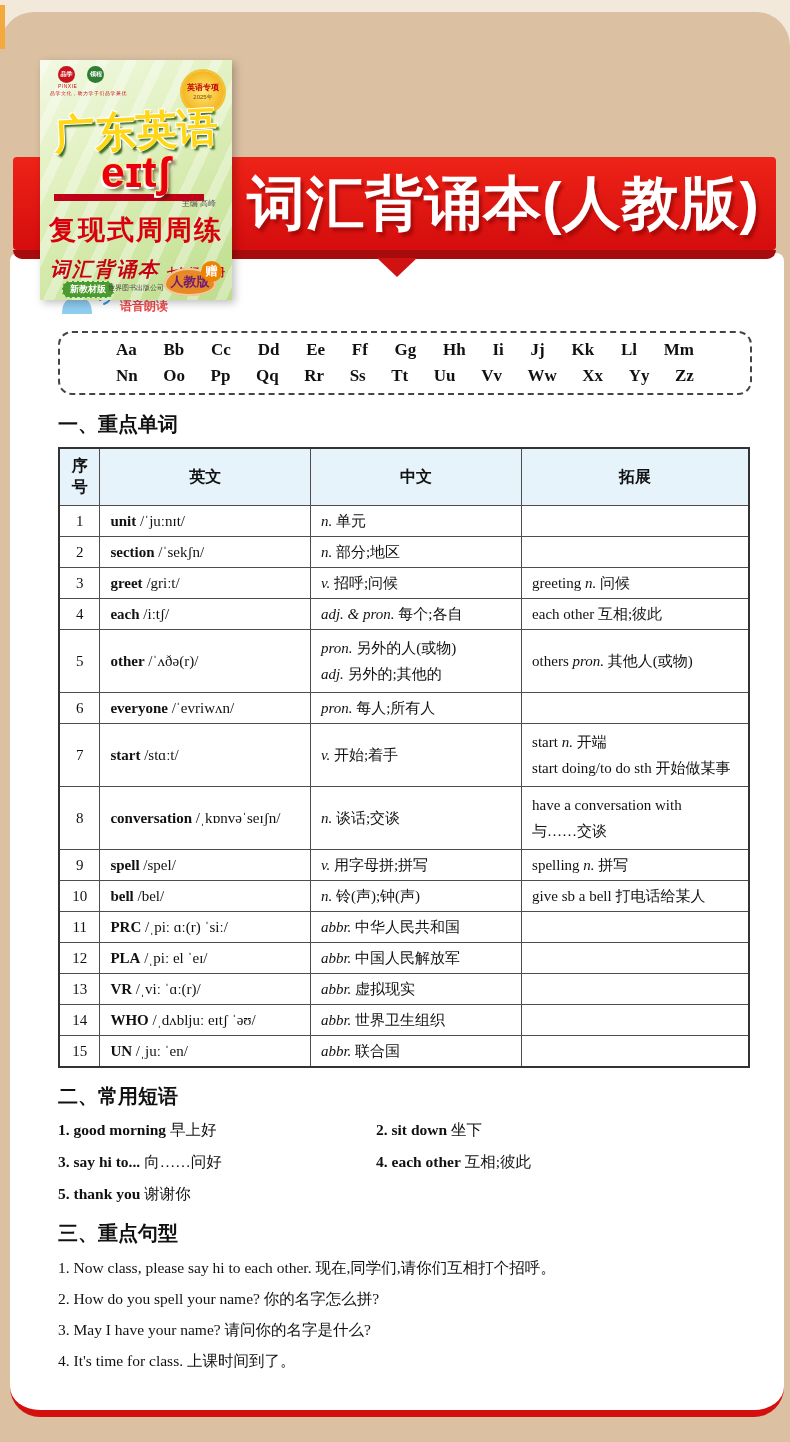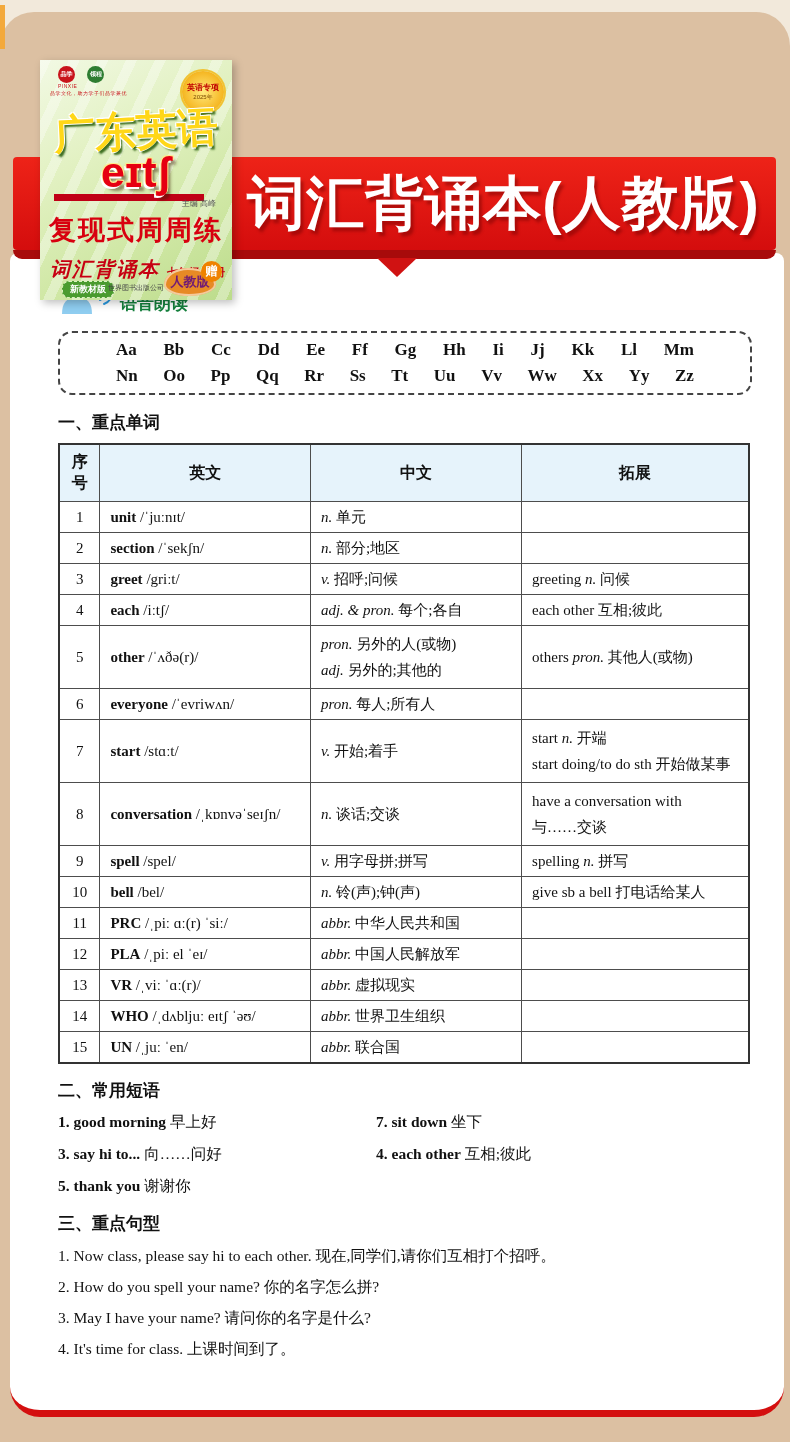--- a/index.html
+++ b/index.html
@@ -25,28 +25,28 @@
   
   .card{position:absolute;left:10px;top:253px;width:774px;height:1157px;background:#fff;z-index:1;
         border-radius:8px 8px 30px 30px;border-bottom:7px solid #d40f0f;box-sizing:content-box;}
   .card-inner{position:absolute;left:48px;right:32px;top:0;}
 
   .unit-title{margin-top:52px;text-align:center;color:#1e90d6;font-weight:bold;font-size:25px;}
   .unit-title .gap{display:inline-block;width:30px;}
 
   .audio-row{margin-top:18px;display:flex;align-items:flex-end;gap:6px;height:48px;}
   .audio-label{font-family:"Liberation Sans","DejaVu Sans",sans-serif;font-weight:bold;
-               font-size:17px;color:#15803d;padding-bottom:4px;}
+               font-size:12px;color:#ef4444;padding-bottom:4px;}
 
   .alpha-box{margin-top:12px;border:2px dashed #444;border-radius:14px;height:60px;
              padding:0 56px;display:flex;flex-direction:column;justify-content:space-evenly;}
   .alpha-row{display:flex;justify-content:space-between;font-weight:bold;font-size:17px;color:#111;}
 
   .sec-heading{font-family:"Liberation Sans","DejaVu Sans",sans-serif;font-weight:bold;
-               font-size:17px;color:#111;margin-top:15px;}
+               font-size:20px;color:#111;margin-top:15px;}
   .sec-heading.first{margin-top:16px;}
 
   table.words{border-collapse:collapse;border:2px solid #333;width:692px;margin-top:9px;
               font-size:15px;}
   table.words th{background:#e6f3fb;border:1px solid #4d4d4d;
                  font-family:"Liberation Sans","DejaVu Sans",sans-serif;font-size:16px;
                  font-weight:bold;padding:7px 4px;}
   table.words td{border:1px solid #4d4d4d;padding:5px 10px;line-height:20px;vertical-align:middle;}
   table.words td.num{text-align:center;padding:5px 2px;}
   table.words td div{line-height:26px;}
@@ -286,21 +286,21 @@
               <td><b>UN</b> <span class="phon">/ˌjuː ˈen/</span></td>
               <td><i>abbr.</i> 联合国</td>
               <td></td>
             </tr>
           </tbody>
       </table>
 
       <div class="sec-heading">二、常用短语</div>
       <div class="phrases" id="phrases">
           <div><b>1. good morning</b> 早上好</div>
-          <div><b>7. sit down</b> 坐下</div>
+          <div><b>2. sit down</b> 坐下</div>
           <div><b>3. say hi to...</b> 向……问好</div>
           <div><b>4. each other</b> 互相;彼此</div>
           <div><b>5. thank you</b> 谢谢你</div>
         </div>
 
       <div class="sec-heading">三、重点句型</div>
       <div class="sentences" id="sentences">
           <div class="sentence">1. Now class, please say hi to each other. 现在,同学们,请你们互相打个招呼。</div>
           <div class="sentence">2. How do you spell your name? 你的名字怎么拼?</div>
           <div class="sentence">3. May I have your name? 请问你的名字是什么?</div>

